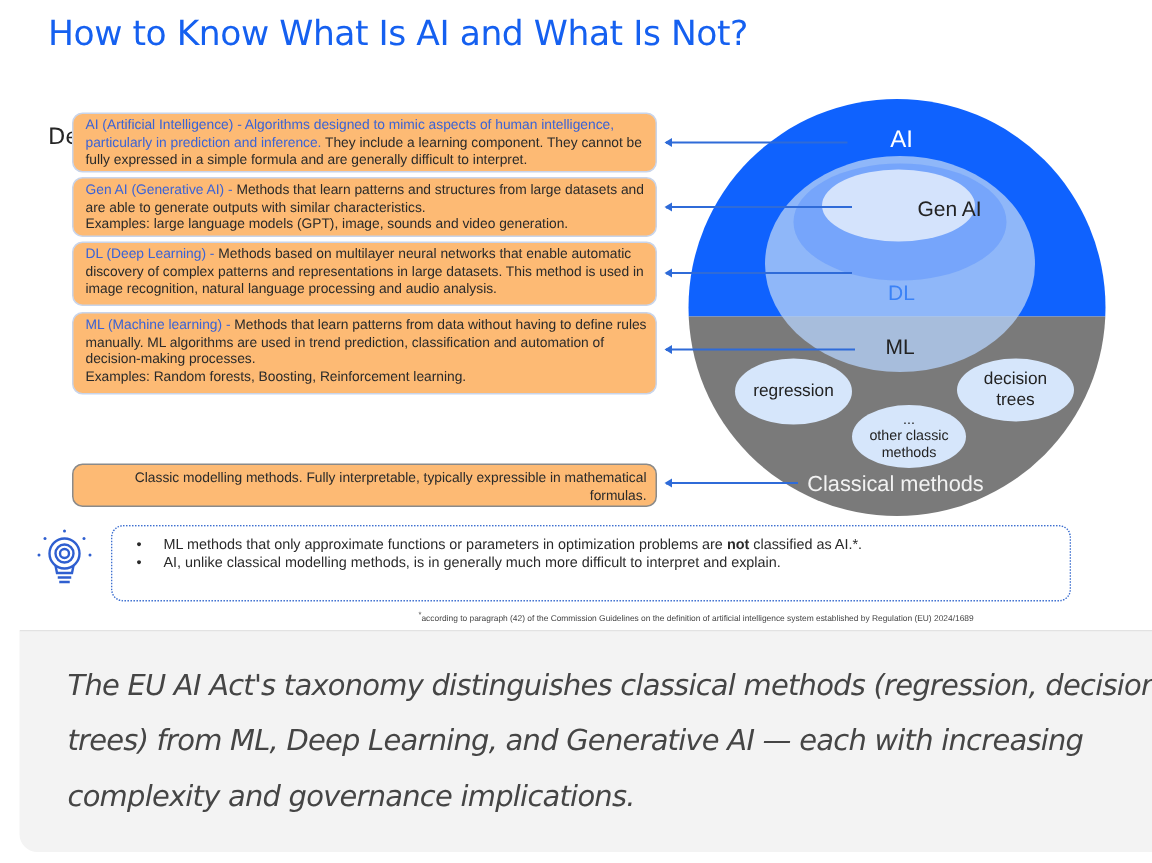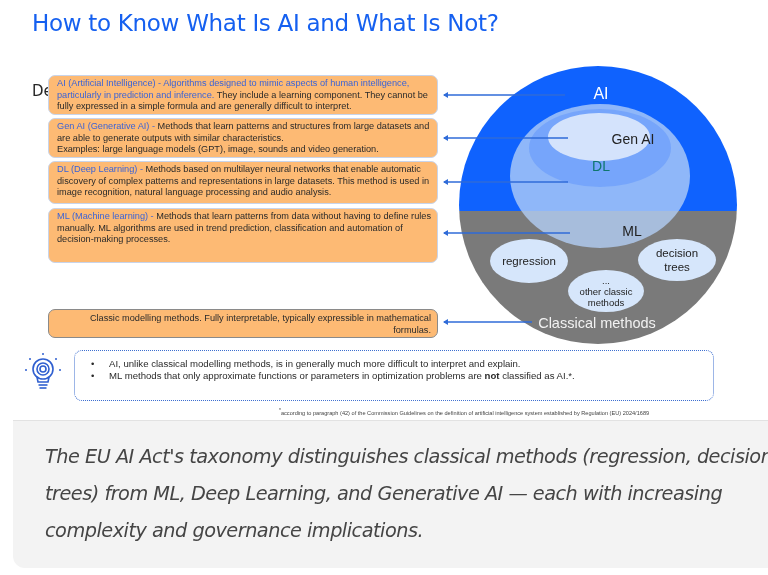--- a/index.html
+++ b/index.html
@@ -46,20 +46,21 @@
   <span class="lead">Gen AI (Generative AI) - </span><span>Methods that learn patterns and structures from large datasets and are able to generate outputs with similar characteristics.</span><br>
   <span>Examples: large language models (GPT), image, sounds and video generation.</span>
 </div>
 
 <div class="def-box" style="top:161px; height:43px;">
   <span class="lead">DL (Deep Learning) - </span><span>Methods based on multilayer neural networks that enable automatic discovery of complex patterns and representations in large datasets. This method is used in image recognition, natural language processing and audio analysis.</span>
 </div>
 
 <div class="def-box" style="top:208px; height:55px;">
   <span class="lead">ML (Machine learning) - </span><span>Methods that learn patterns from data without having to define rules manually. ML algorithms are used in trend prediction, classification and automation of decision-making processes.</span><br>
+  <span>Examples: Random forests, Boosting, Reinforcement learning.</span>
 </div>
 
 <div class="def-box gray" style="top:309px; height:29px; padding-top:3px;">
   <span>Classic modelling methods. Fully interpretable, typically expressible in mathematical formulas.</span>
 </div>
 
 <svg class="diagram" viewBox="0 0 768 420" width="768" height="420">
   <defs>
     <clipPath id="circleClip">
       <circle cx="598" cy="205" r="139"></circle>
@@ -84,22 +85,22 @@
 </svg>
 
 <div class="arrow" style="left:444px; top:94.5px; width:4px;"></div>
 <div class="arrow" style="left:444px; top:137.5px; width:4px;"></div>
 <div class="arrow" style="left:444px; top:181.5px; width:4px;"></div>
 <div class="arrow" style="left:444px; top:232.5px; width:4px;"></div>
 <div class="arrow" style="left:444px; top:321.5px; width:4px;"></div>
 
 <div class="diagram-label" style="left:601px; top:94px; font-size:16px; color:#ffffff;">AI</div>
 <div class="diagram-label" style="left:601px; top:139px; font-size:14px; color:#222;margin-left:32px;">Gen AI</div>
-<div class="diagram-label" style="left:601px; top:166px; font-size:14px; color:#0f766e;">DL</div>
-<div class="diagram-label" style="left:632px; top:231px; font-size:14px; color:#222;">ML</div>
+<div class="diagram-label" style="left:601px; top:195px; font-size:14px; color:#3b82f6;">DL</div>
+<div class="diagram-label" style="left:600px; top:231px; font-size:14px; color:#222;">ML</div>
 <div class="diagram-label" style="left:529px; top:261px; font-size:11.5px; color:#222;text-align:center;">regression</div>
 <div class="diagram-label" style="left:677px; top:260px; font-size:11.5px; line-height:14px; color:#222;">
   <span>decision</span><br>
   <span>trees</span>
 </div>
 <div class="diagram-label" style="left:606px; top:291px; font-size:9.5px; line-height:11px; color:#222;">
   <span>...</span><br>
   <span>other classic</span><br>
   <span>methods</span>
 </div>
@@ -118,22 +119,22 @@
     <circle cx="19" cy="3" r="1"></circle>
     <circle cx="6" cy="8" r="1"></circle>
     <circle cx="32" cy="8" r="1"></circle>
     <circle cx="2" cy="19" r="1"></circle>
     <circle cx="36" cy="19" r="1"></circle>
   </g>
 </svg>
 
 <div class="tip-box">
   <ul>
+    <li><span>ML methods that only approximate functions or parameters in optimization problems are </span><b>not</b><span> classified as AI.*.</span></li>
     <li>AI, unlike classical modelling methods, is in generally much more difficult to interpret and explain.</li>
-    <li><span>ML methods that only approximate functions or parameters in optimization problems are </span><b>not</b><span> classified as AI.*.</span></li>
   </ul>
 </div>
 
 <div class="footnote"><sup>*</sup><span>according to paragraph (42) of the Commission Guidelines on the definition of artificial intelligence system established by Regulation (EU) 2024/1689</span></div>
 
 <div class="caption">
   <p>The EU AI Act's taxonomy distinguishes classical methods (regression, decision trees) from ML, Deep Learning, and Generative AI — each with increasing complexity and governance implications.</p>
 </div>
 
 </body></html>

